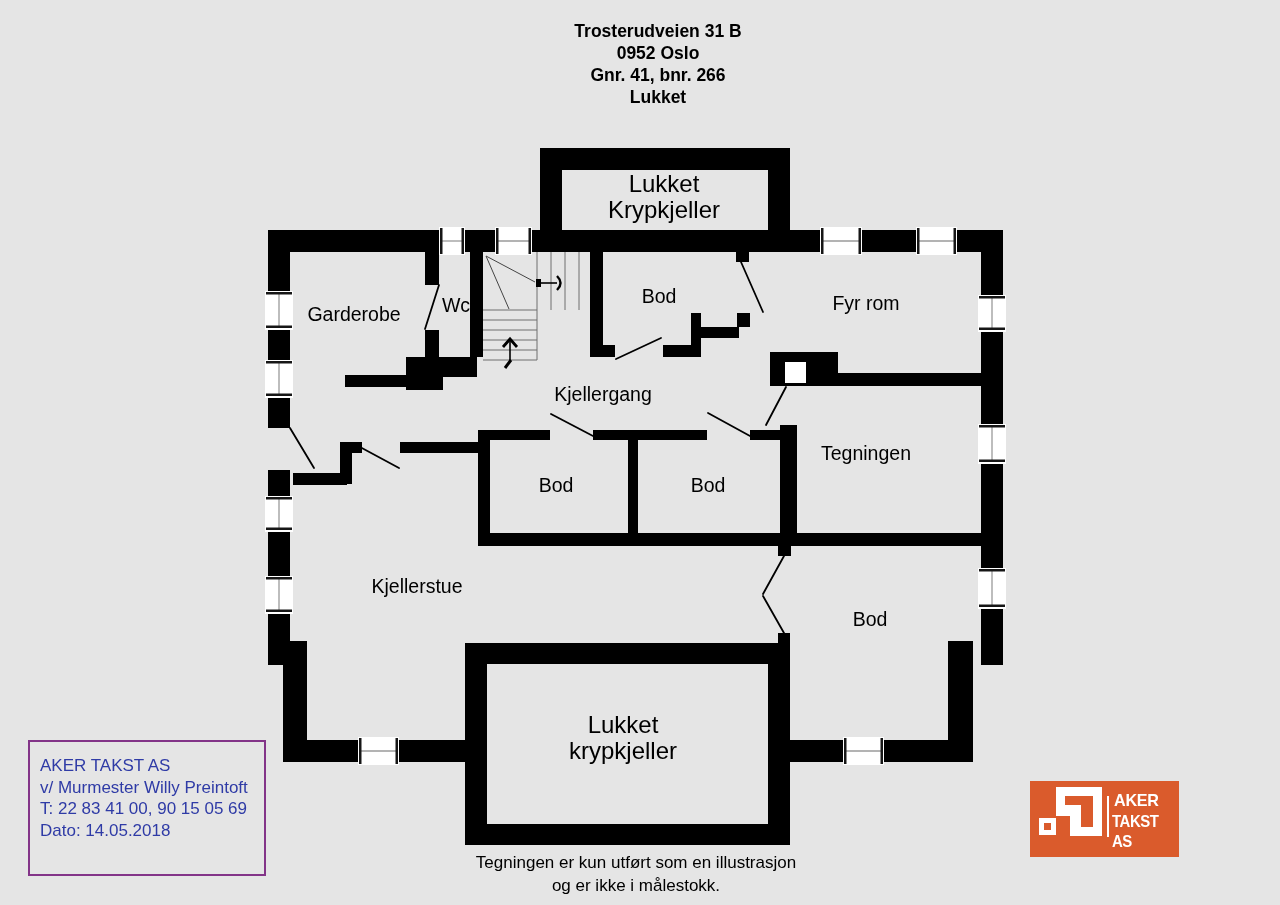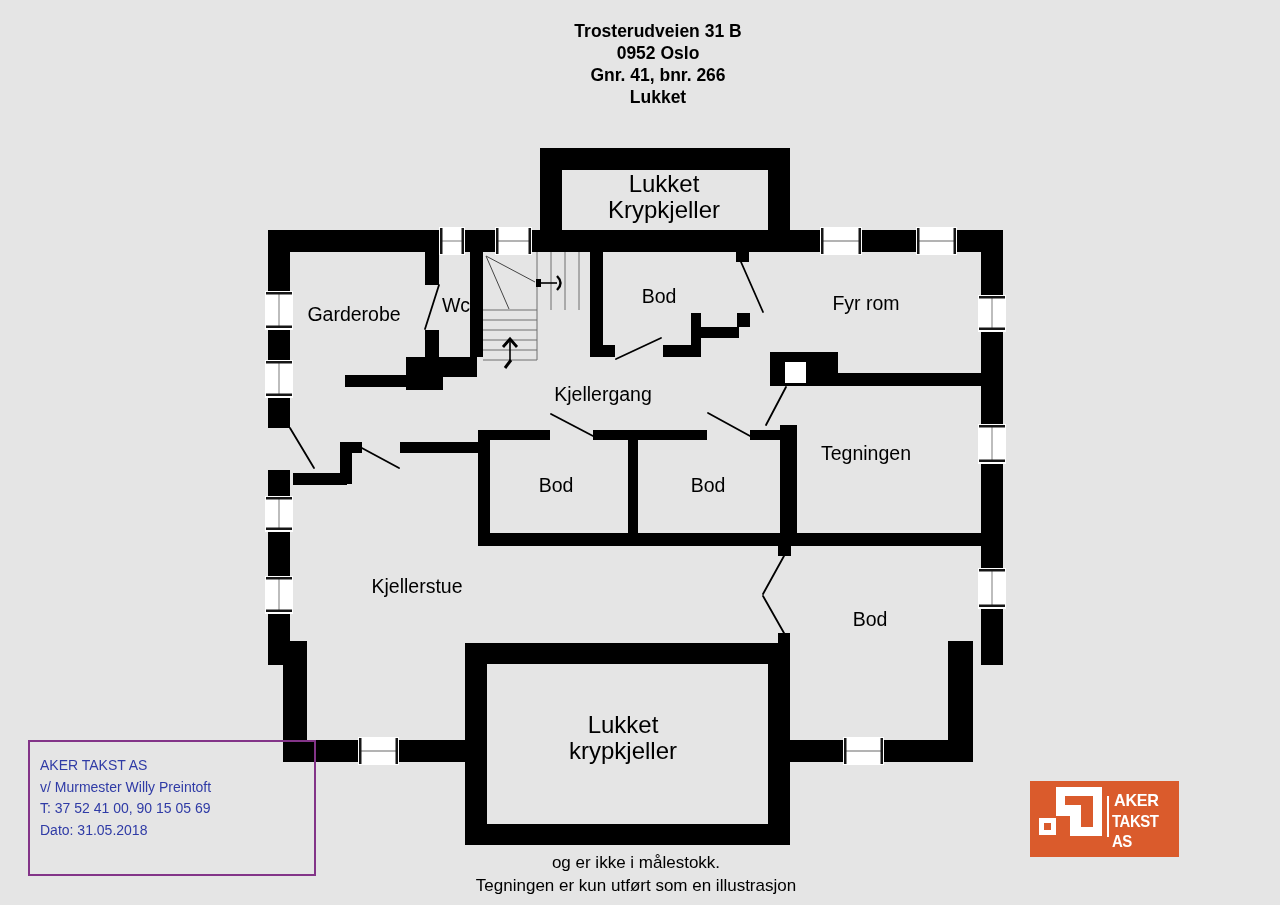--- a/index.html
+++ b/index.html
@@ -13,23 +13,23 @@
   .tread{stroke:#6e6e6e;stroke-width:1;}
   .fan{stroke:#444;stroke-width:1;}
   .arrow{stroke:#000;fill:none;}
   .rlabel{position:absolute;transform:translate(-50%,-50%);font-size:19.5px;
           white-space:nowrap;text-align:center;line-height:24px;}
   .rlabel.big{font-size:24px;line-height:26px;}
   .title{position:absolute;left:658px;top:20px;transform:translateX(-50%);
          text-align:center;font-weight:bold;font-size:17.5px;line-height:22px;white-space:nowrap;}
   .note{position:absolute;left:636px;top:851px;transform:translateX(-50%);
         text-align:center;font-size:17px;line-height:23px;white-space:nowrap;}
-  .infobox{position:absolute;left:28px;top:740px;width:288px;height:136px;
+  .infobox{position:absolute;left:28px;top:740px;width:238px;height:136px;
            border:2px solid #833488;box-sizing:border-box;color:#2F3BA6;
-           font-size:14px;line-height:21.5px;padding:13px 0 0 10px;white-space:nowrap;}
+           font-size:17px;line-height:21.5px;padding:13px 0 0 10px;white-space:nowrap;}
   .logo{position:absolute;left:1030px;top:781px;width:149px;height:76px;background:#DA5B2C;}
   .logo .mark{position:absolute;left:0;top:0;}
   .logo .divider{position:absolute;left:77px;top:15px;width:2px;height:41px;background:#fff;}
   .logo .l1{position:absolute;left:84px;top:10px;color:#fff;font-weight:bold;font-size:17px;
             letter-spacing:-0.3px;transform:scaleX(0.95);transform-origin:left;}
   .logo .l2{position:absolute;left:82px;top:31px;color:#fff;font-weight:bold;font-size:17px;
             letter-spacing:-0.5px;transform:scaleX(0.88);transform-origin:left;}
 </style>
 </head>
 <body>
@@ -251,27 +251,27 @@
   <div class="rlabel" style="left:417px;top:586px;">Kjellerstue</div>
   <div class="rlabel" style="left:870px;top:619px;">Bod</div>
   <div class="rlabel big" style="left:623px;top:738px;">
     <div>Lukket</div>
     <div>krypkjeller</div>
   </div>
 
   <div class="infobox">
     <div>AKER TAKST AS</div>
     <div>v/ Murmester Willy Preintoft</div>
-    <div>T: 37 52 41 00, 90 15 05 69</div>
-    <div>Dato: 31.05.2018</div>
+    <div>T: 22 83 41 00, 90 15 05 69</div>
+    <div>Dato: 14.05.2018</div>
   </div>
 
   <div class="note">
+    <div>Tegningen er kun utført som en illustrasjon</div>
     <div>og er ikke i målestokk.</div>
-    <div>Tegningen er kun utført som en illustrasjon</div>
   </div>
 
   <div class="logo">
     <svg class="mark" width="149" height="64" viewBox="0 0 149 64">
       <path fill="#ffffff" fill-rule="evenodd" d="M26,6 H72 V55 H40 V35 H26 Z  M35,15 H63 V46 H51 V24 H35 Z"></path>
       <path fill="#ffffff" fill-rule="evenodd" d="M9,37 H26 V54 H9 Z  M14,42 H21 V49 H14 Z"></path>
     </svg>
     <div class="divider"></div>
     <div class="l1">AKER</div>
     <div class="l2">TAKST AS</div>

